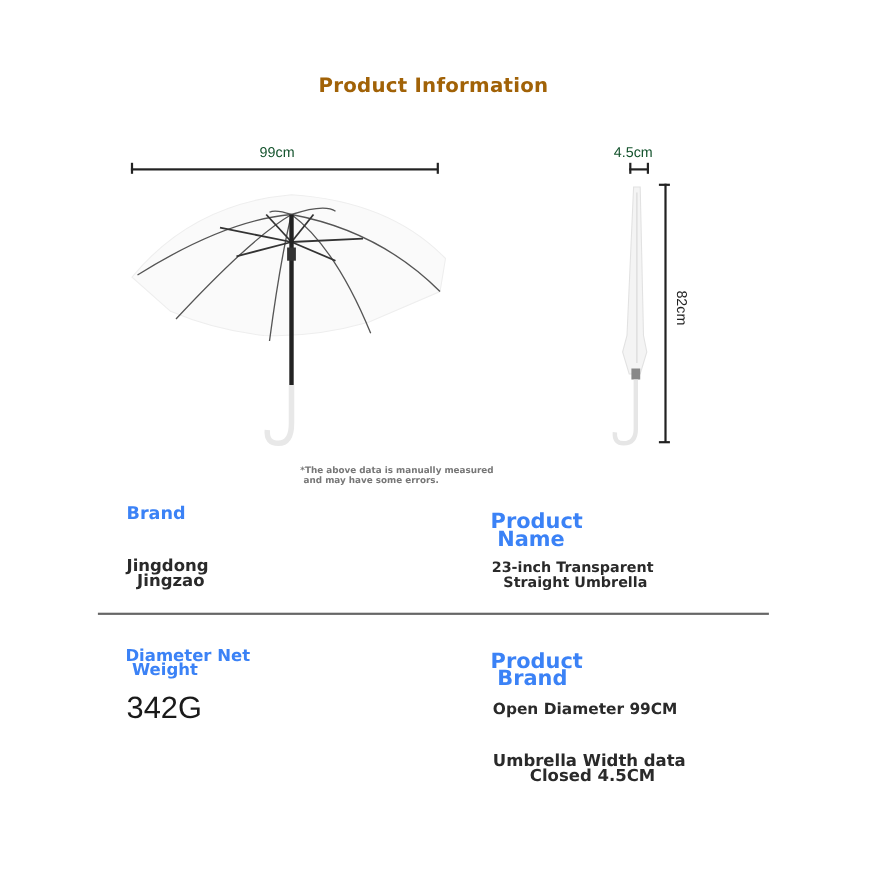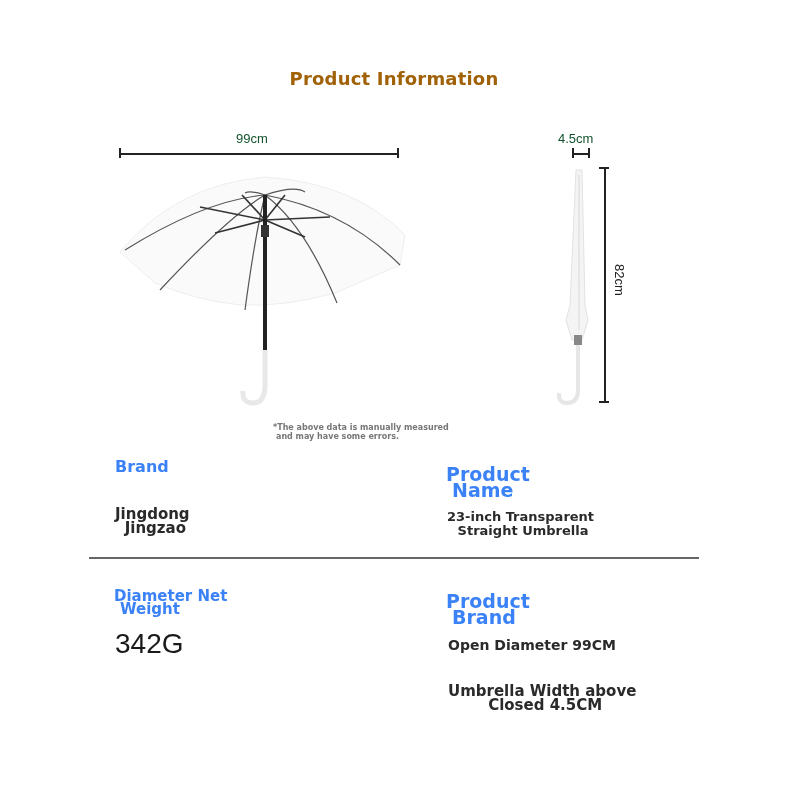--- a/index.html
+++ b/index.html
@@ -107,17 +107,17 @@
 <div class="abs big" style="left:115px; top:628px;">342G</div>
 
 <div class="abs label" style="left:446px; top:593px; font-size:19px;">
   <span style="display:block;">Product</span>
   <span class="indent">Brand</span>
 </div>
 <div class="abs value" style="left:448px; top:638px; font-size:14px;">
   <span style="display:block;">Open Diameter 99CM</span>
 </div>
 <div class="abs value" style="left:448px; top:684px; font-size:15px;">
-  <span style="display:block;">Umbrella Width above</span>
+  <span style="display:block;">Umbrella Width data</span>
   <span class="indent">Closed 4.5CM</span>
 </div>
 <div class="abs value" style="left:448px; top:731px; font-size:15px;">
 </div>
 
 </body></html>

